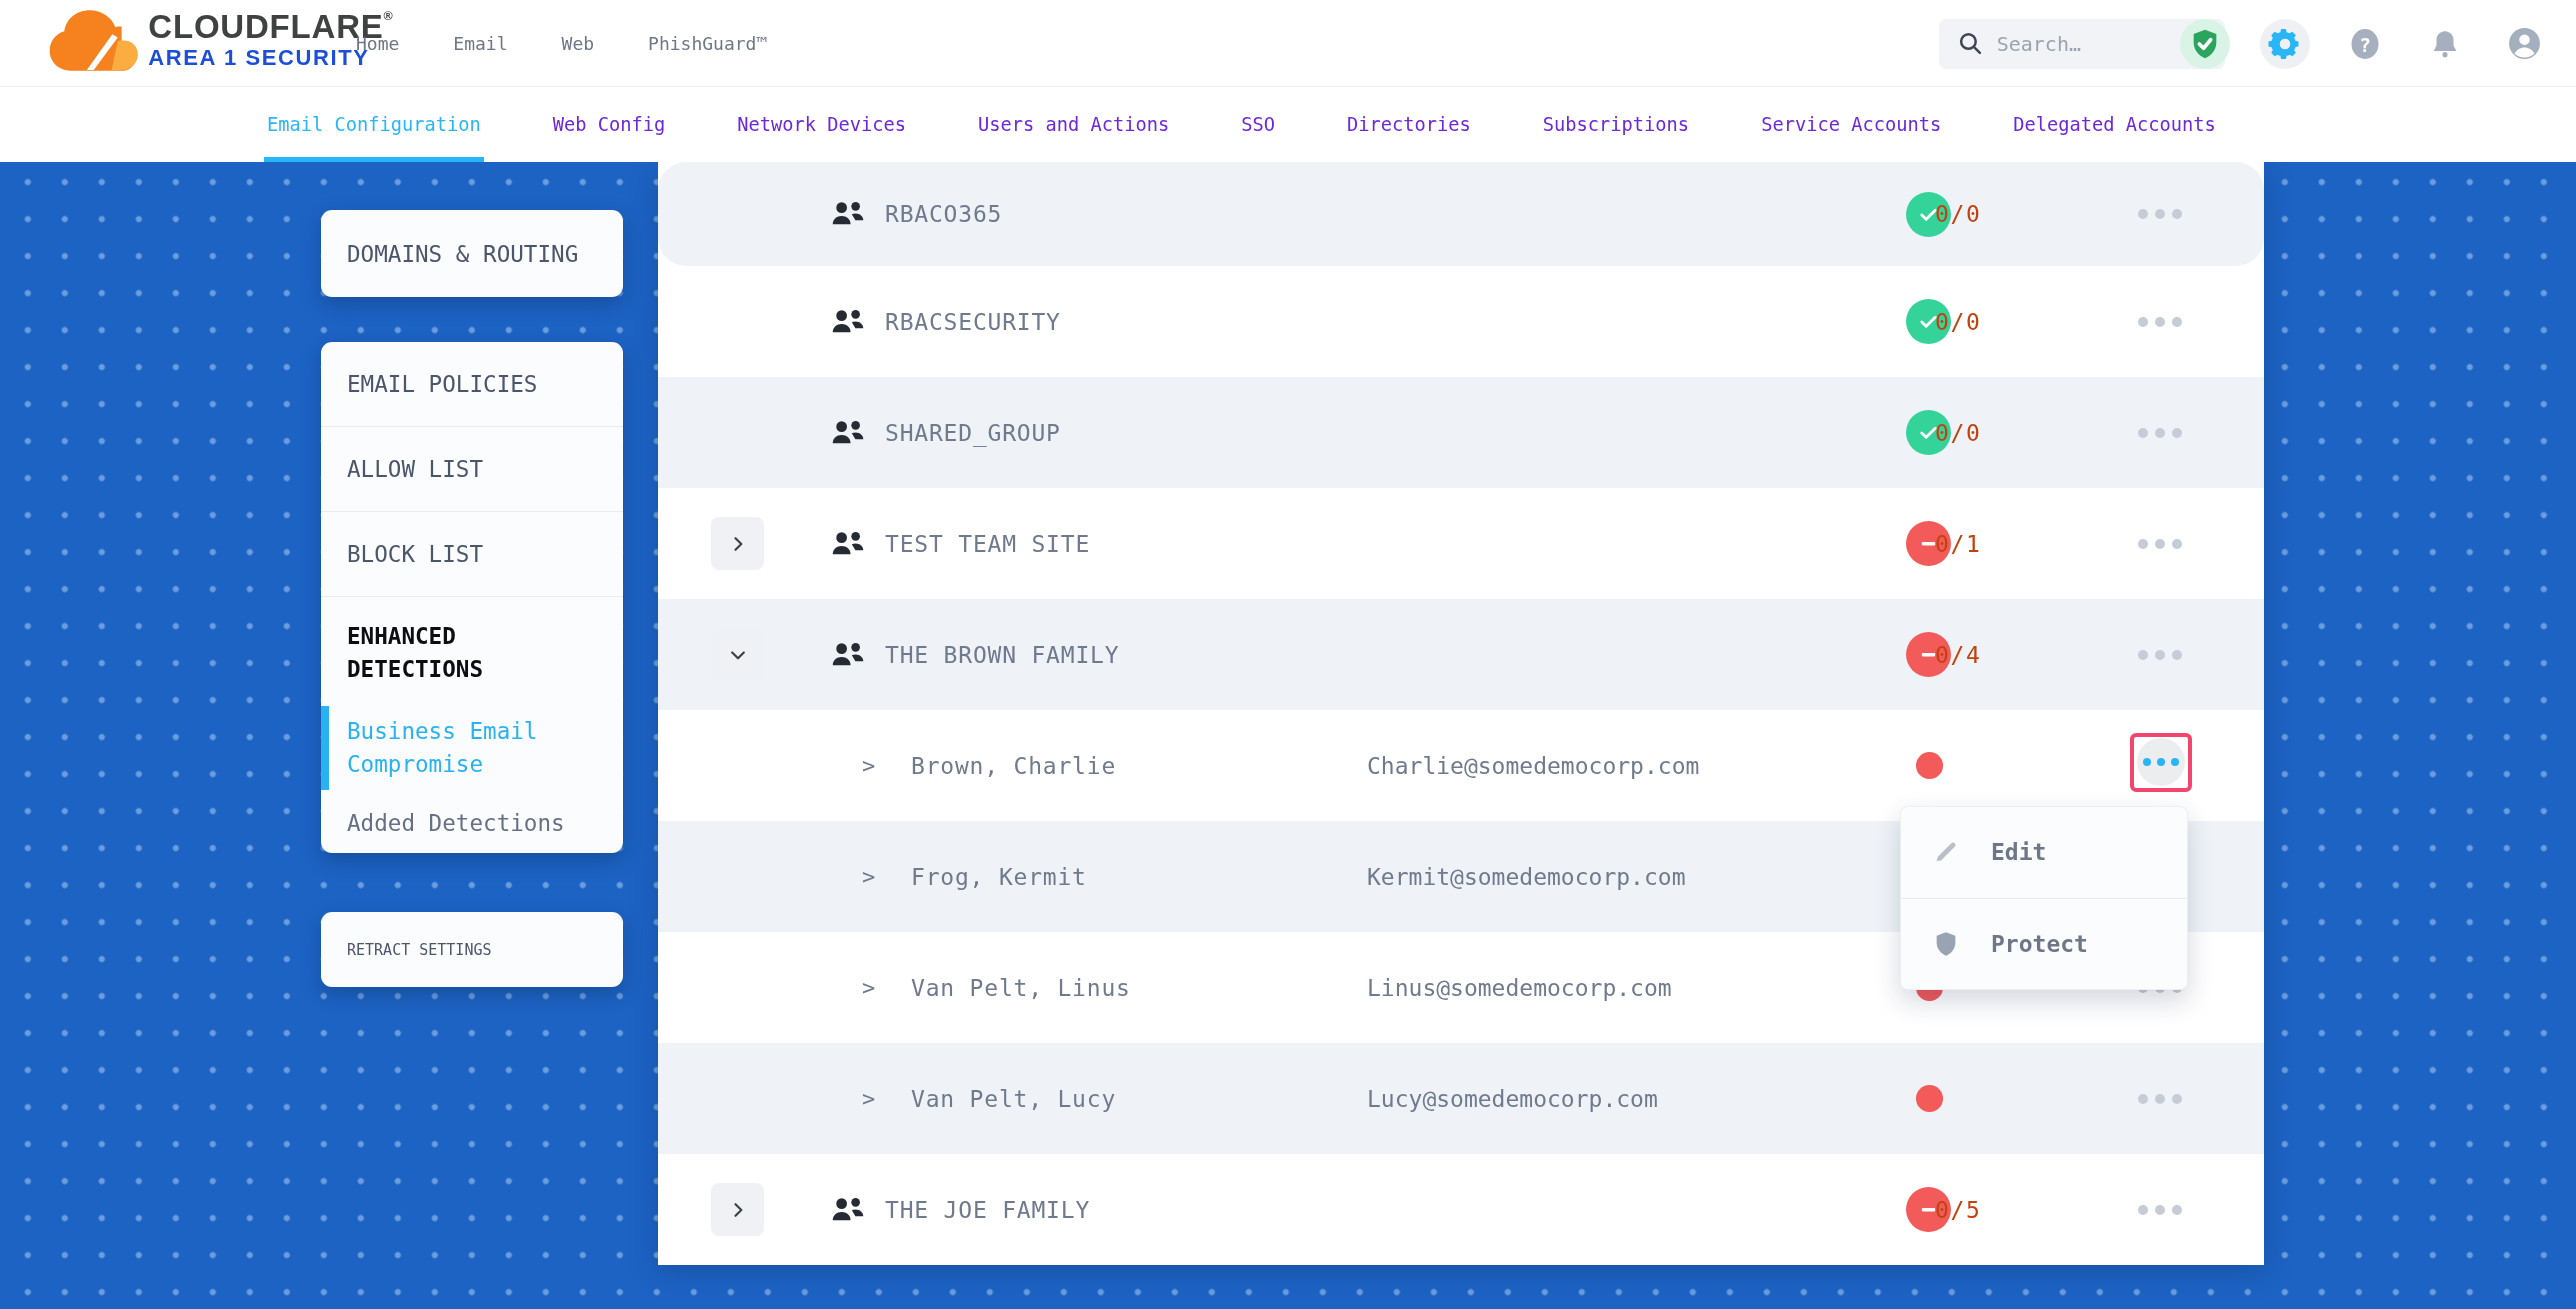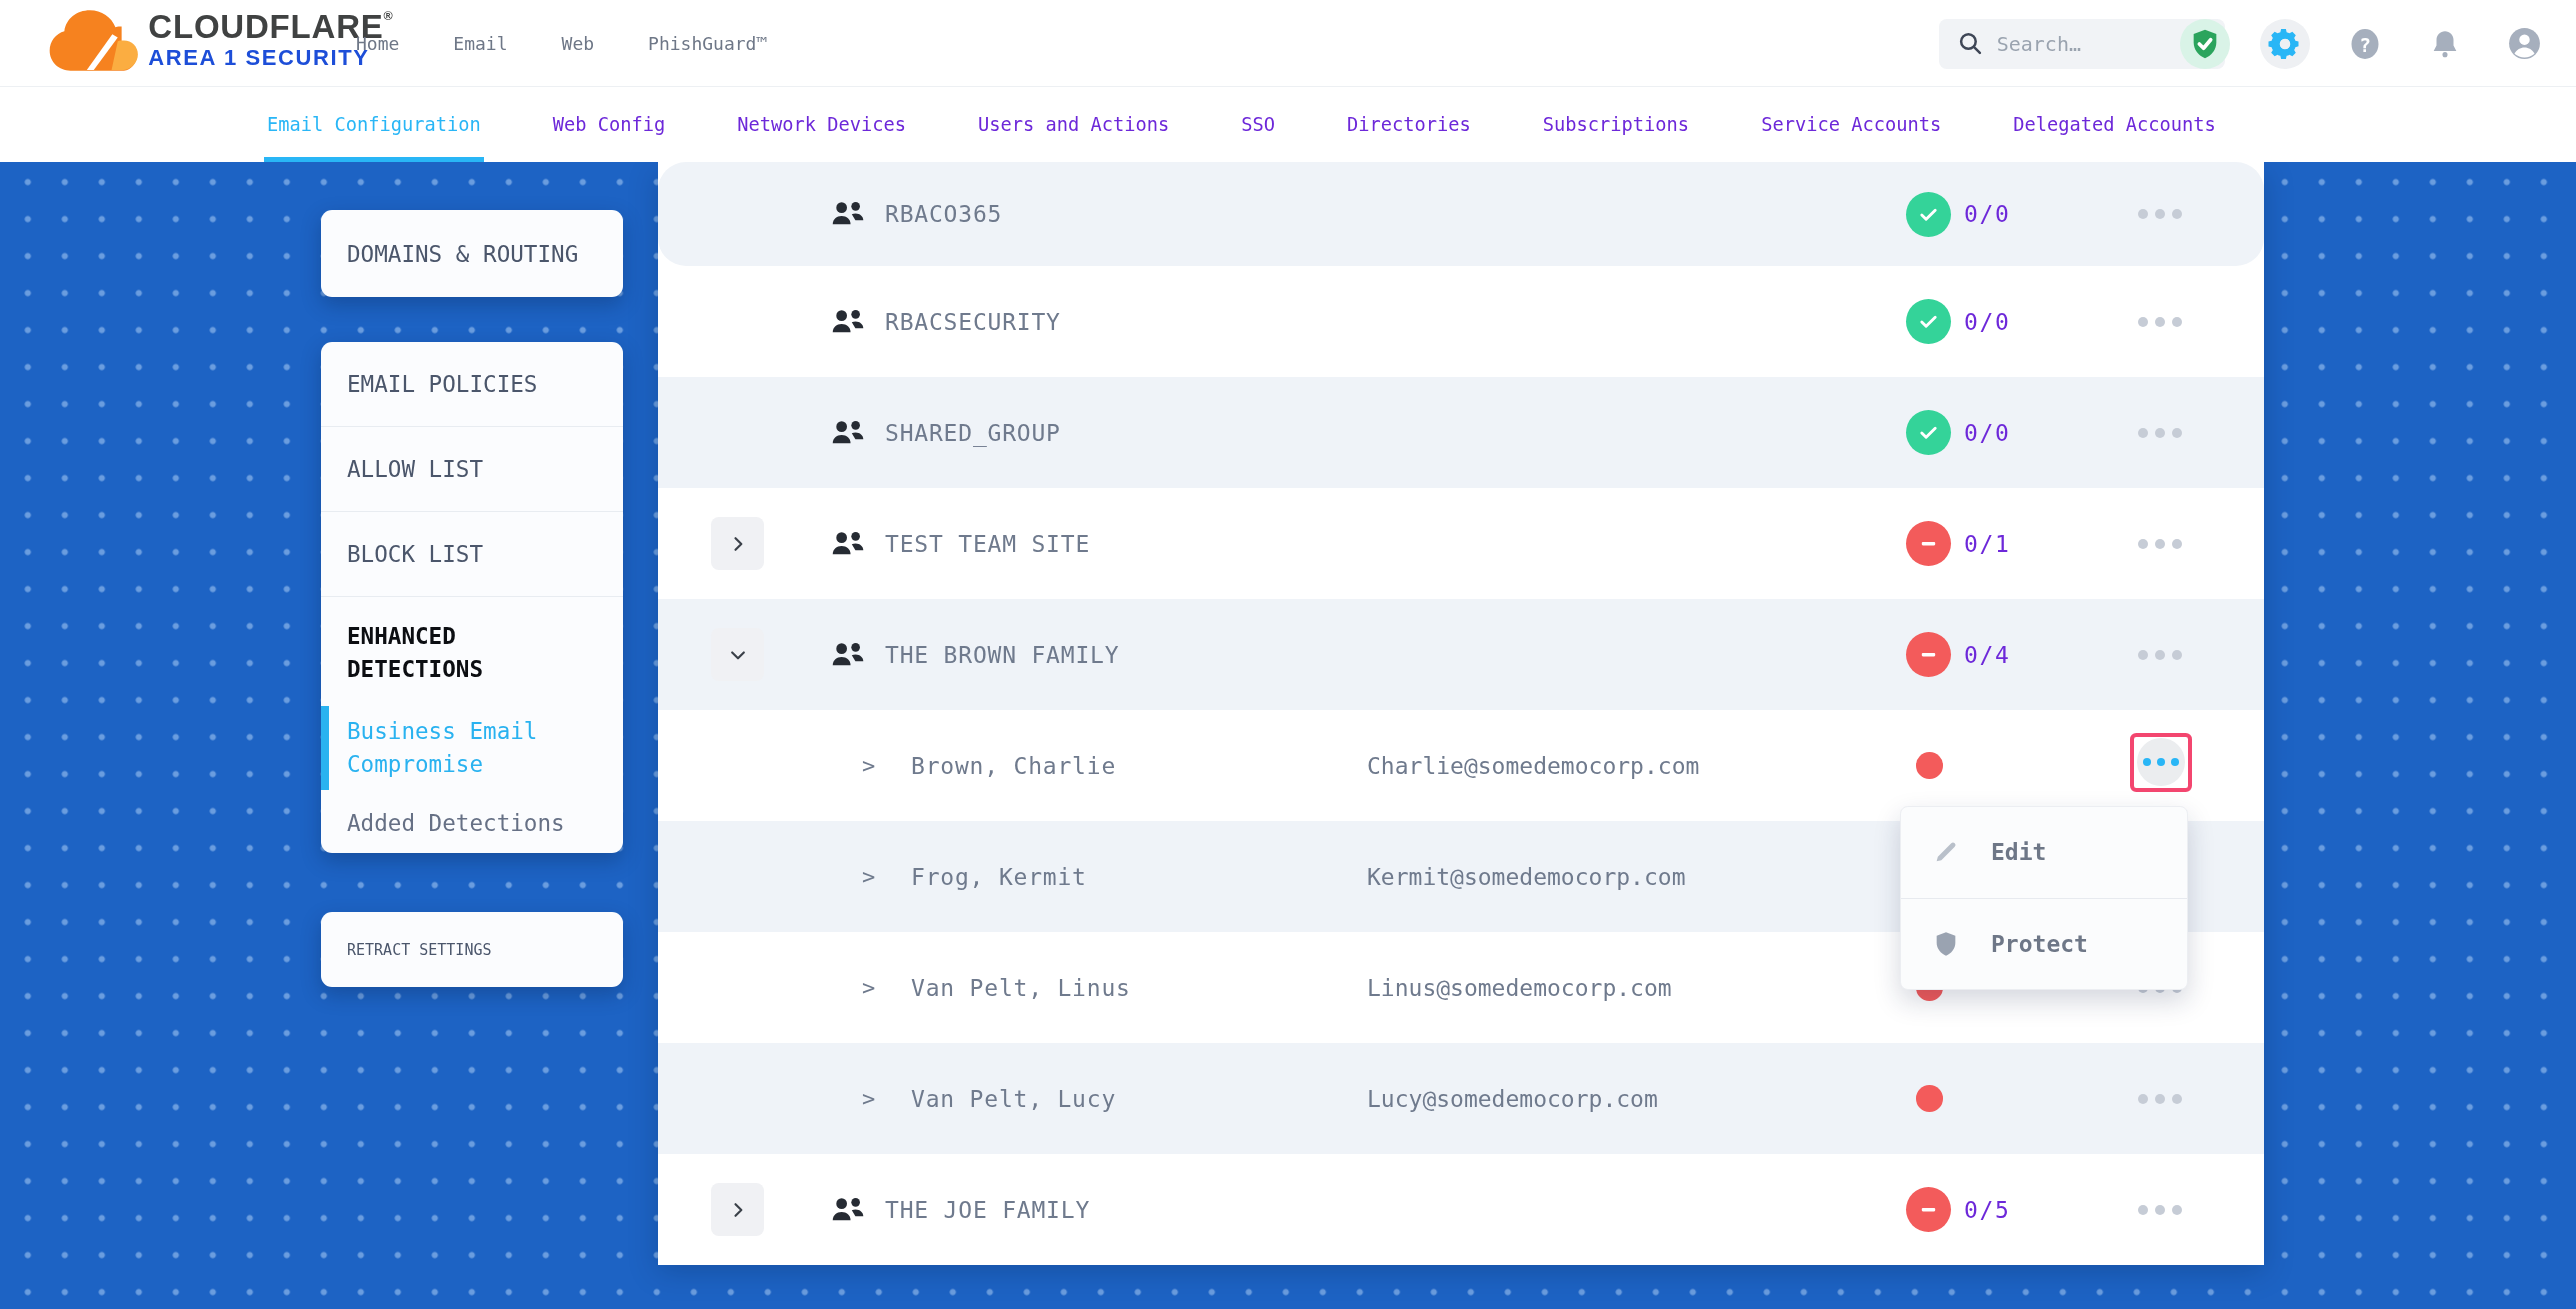--- a/index.html
+++ b/index.html
@@ -67,21 +67,21 @@
   .gicon { position:absolute; left:170px; width:40px; display:flex; justify-content:center; }
   .caret { position:absolute; left:204px; font-size:22px; color:#6f7a8d; }
   .rname { position:absolute; left:227px; font-size:23px; color:#6f7a8d; letter-spacing:0.8px; white-space:nowrap; }
   .row.member .rname { left:253px; }
   .remail { position:absolute; left:709px; font-size:23px; color:#6f7a8d; white-space:nowrap; }
   .status { position:absolute; left:1248px; width:45px; height:45px; border-radius:50%;
             display:flex; align-items:center; justify-content:center; }
   .status.ok { background:#34d399; }
   .status.blocked { background:#f35b5b; }
   .status.dot { width:26.5px; height:26.5px; left:1258px; background:#f35b5b; }
-  .count { position:absolute; left:1306px; font-size:23px; color:#6d28d9; letter-spacing:1.6px; }
+  .count { position:absolute; left:1277px; font-size:23px; color:#c2410c; letter-spacing:1.6px; }
   .dotsbtn { position:absolute; left:1473px; width:58px; height:58px; border:0; background:transparent;
              display:flex; align-items:center; justify-content:center; gap:7px; cursor:pointer; }
   .dotsbtn i { width:10px; height:10px; border-radius:50%; background:#c6ccd6; }
   .hl-ring { position:absolute; left:1472px; top:22.6px; width:62px; height:59px; border:4.7px solid #f3466f;
              border-radius:6.2px; display:flex; align-items:center; justify-content:center; z-index:40; }
   .hl-circle { width:48px; height:48px; border-radius:50%; background:#ebedef; border:0;
                display:flex; align-items:center; justify-content:center; gap:5.4px; cursor:pointer; }
   .hl-circle i { width:8.6px; height:8.6px; border-radius:50%; background:#29b6f6; }
 
   

